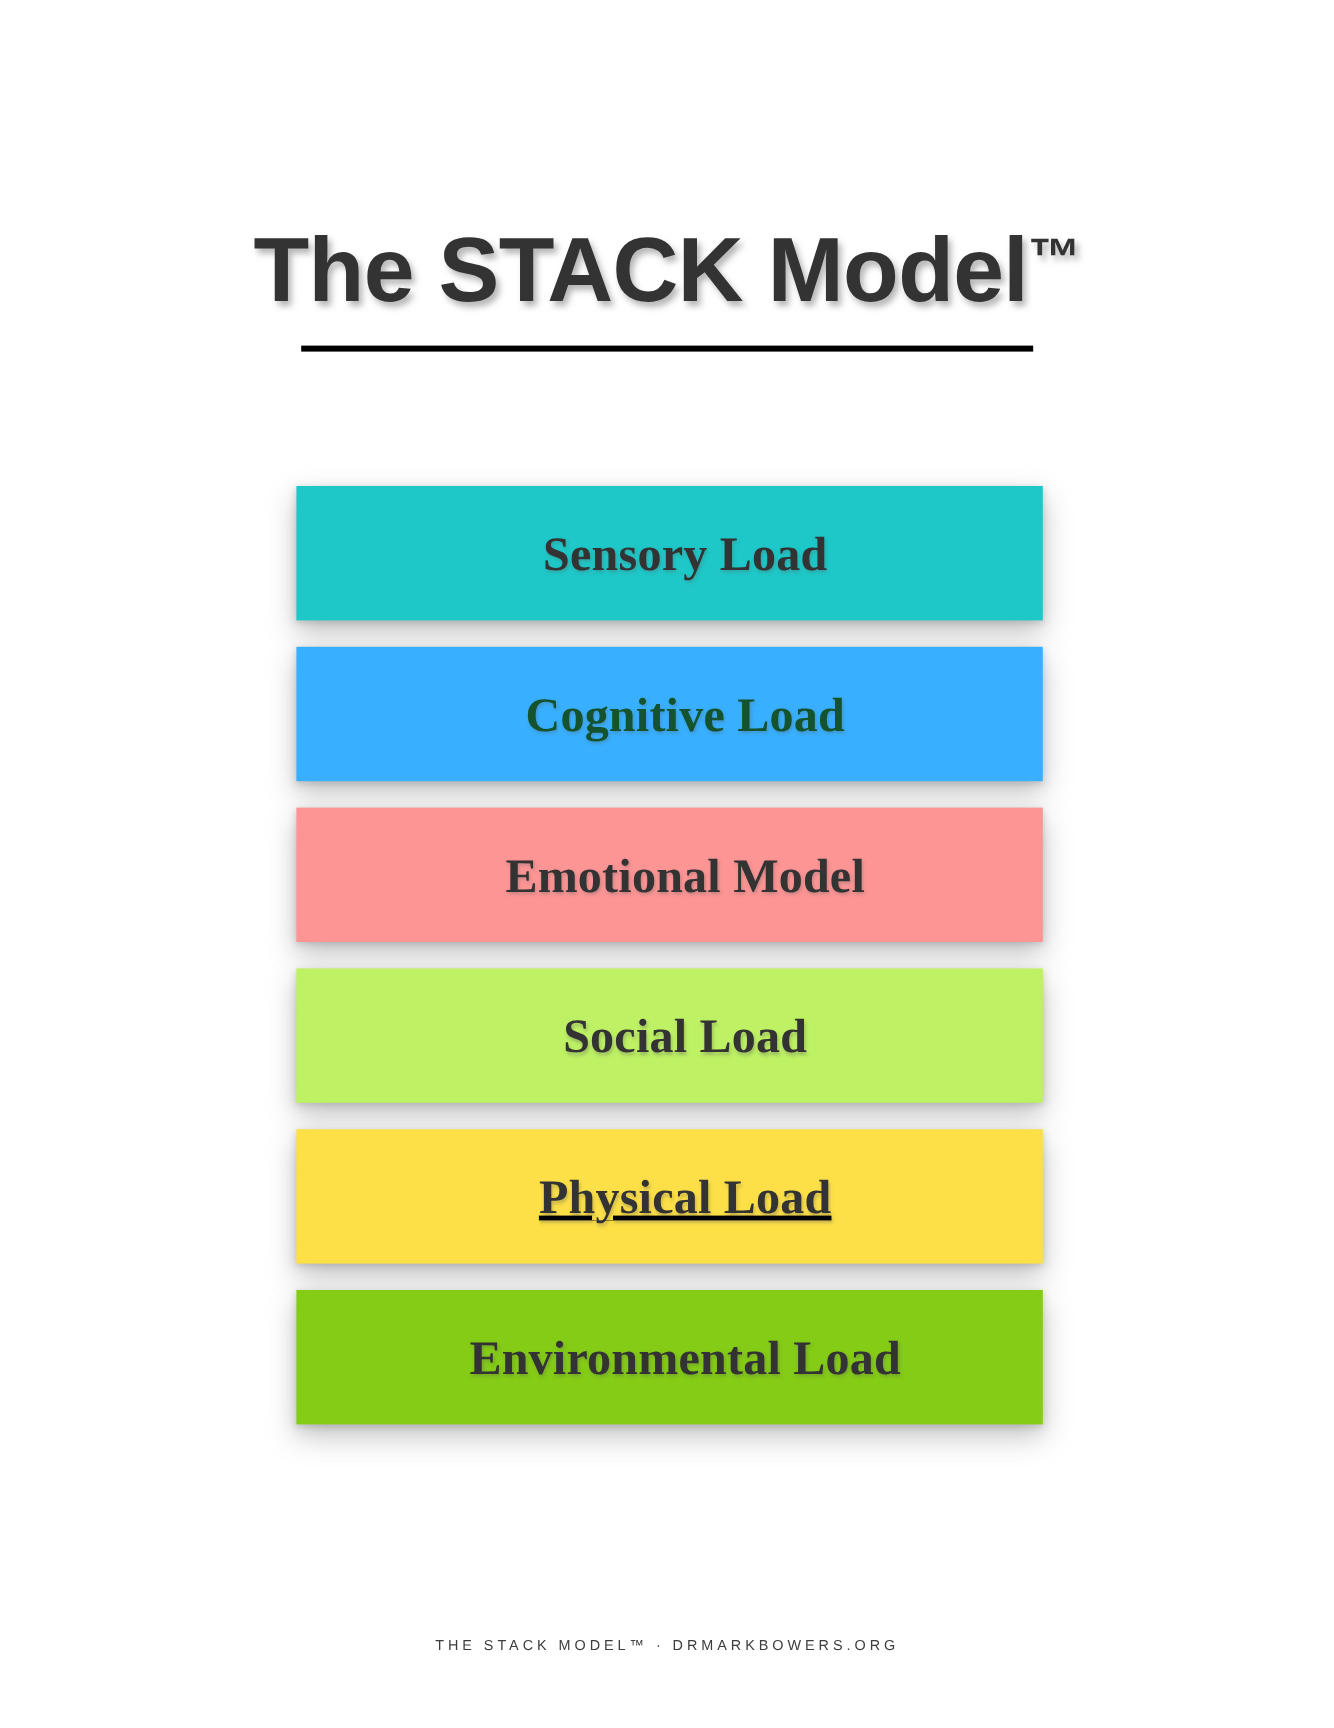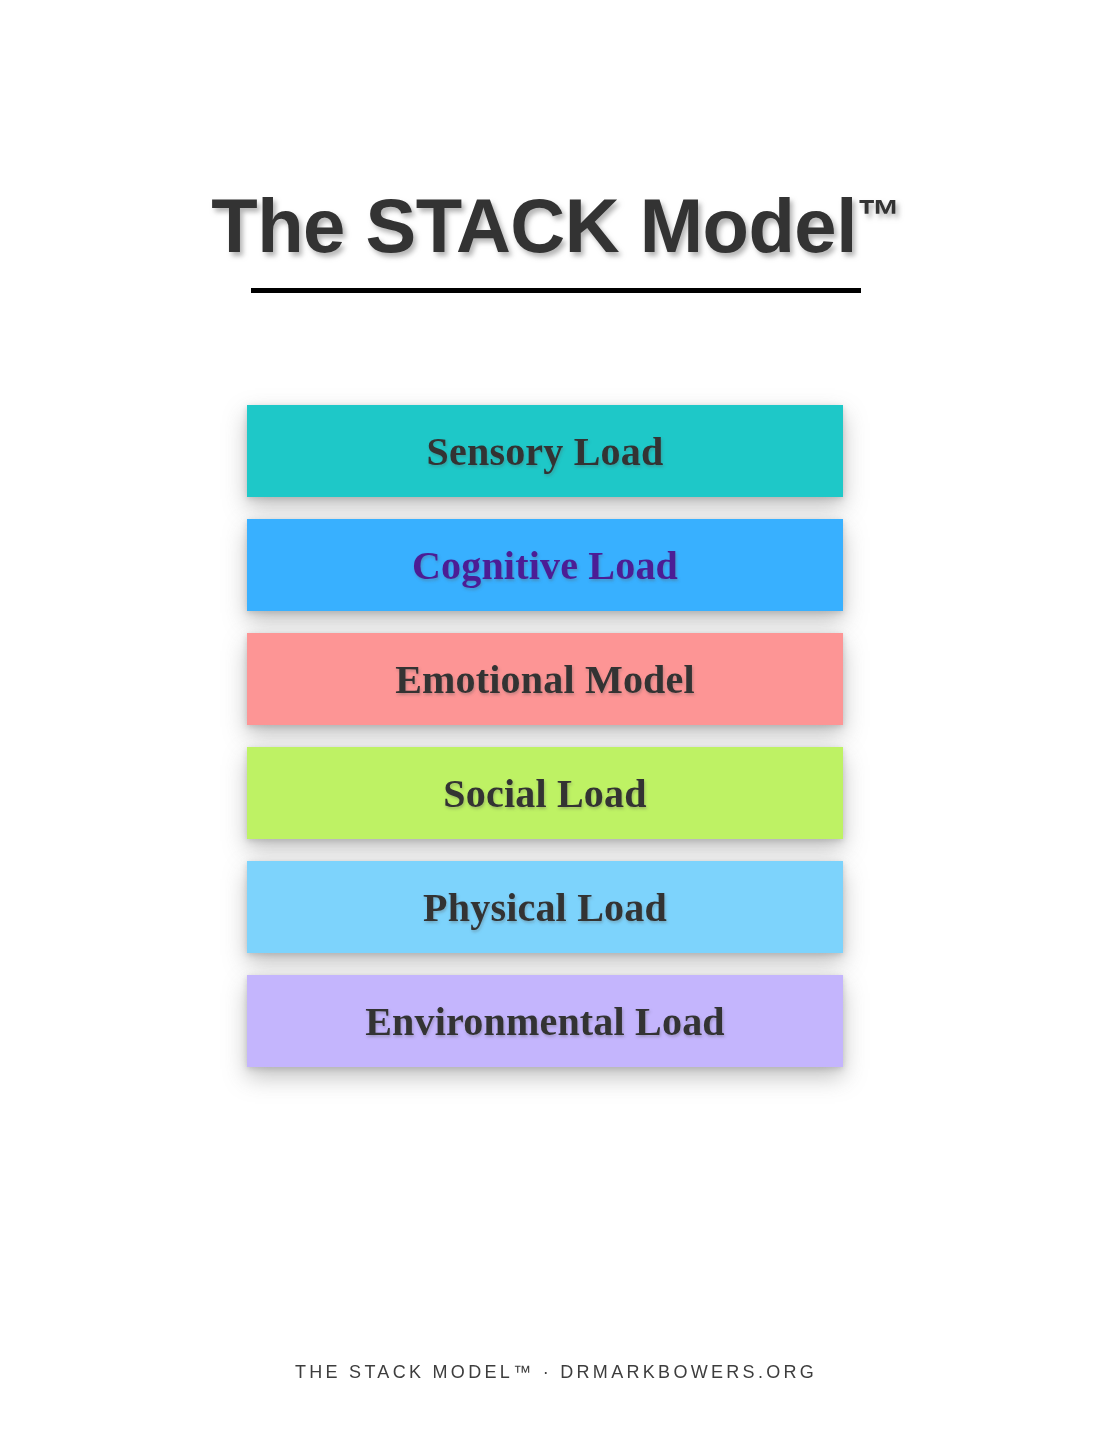--- a/index.html
+++ b/index.html
@@ -67,27 +67,28 @@
   
   .stack {
     position: absolute;
     top: 405px;
     left: 247px;
     width: 596px;
   }
   .layer {
     position: relative;
     width: 596px;
-    height: 92px;
+    height: 112px;
     margin-bottom: 22px;
     display: flex;
     align-items: center;
     justify-content: center;
     box-shadow: 0 10px 22px rgba(120,120,120,0.45),
                 0 2px 6px rgba(130,130,130,0.35);
+    padding-left: 26px;
   }
   .layer:last-child {
     margin-bottom: 0;
   }
   .layer-label {
     font-family: "Liberation Serif", serif;
     font-weight: bold;
     font-size: 40px;
     color: #333333;
     letter-spacing: 0.2px;
@@ -98,21 +99,21 @@
   
   .footer {
     position: absolute;
     top: 1362px;
     left: 0;
     width: 1112px;
     text-align: center;
   }
   .footer-text {
     font-family: "Liberation Sans", sans-serif;
-    font-size: 18px;
+    font-size: 12px;
     font-weight: normal;
     letter-spacing: 3.3px;
     color: #3d3d3d;
     white-space: nowrap;
   }
 </style>
 </head>
 <body>
 
 <div class="page" style="background-color: rgb(255, 255, 255);">
@@ -127,36 +128,36 @@
     <div class="divider" style="background-color: rgb(0, 0, 0);"></div>
   </div>
 
   <div class="stack">
 
     <div class="layer" style="background-color: rgb(30, 200, 200);">
       <span class="layer-label" style="color: rgb(51, 51, 51);">Sensory Load</span>
     </div>
 
     <div class="layer" style="background-color: rgb(56, 176, 255);">
-      <span class="layer-label" style="color: #4c1d95;">Cognitive Load</span>
+      <span class="layer-label" style="color: #14532d;">Cognitive Load</span>
     </div>
 
     <div class="layer" style="background-color: rgb(253, 149, 149);">
       <span class="layer-label" style="color: rgb(51, 51, 51);">Emotional Model</span>
     </div>
 
     <div class="layer" style="background-color: #bef264;">
       <span class="layer-label" style="color: rgb(51, 51, 51);">Social Load</span>
     </div>
 
-    <div class="layer" style="background-color: #7dd3fc;">
+    <div class="layer" style="background-color: #fde047; text-decoration: underline;">
       <span class="layer-label" style="color: rgb(51, 51, 51);">Physical Load</span>
     </div>
 
-    <div class="layer" style="background-color: #c4b5fd;">
+    <div class="layer" style="background-color: #84cc16;">
       <span class="layer-label" style="color: rgb(51, 51, 51);">Environmental Load</span>
     </div>
 
   </div>
 
   <div class="footer">
     <span class="footer-text" style="color: rgb(61, 61, 61);">THE STACK MODEL™  ·  DRMARKBOWERS.ORG</span>
   </div>
 
 </div>

